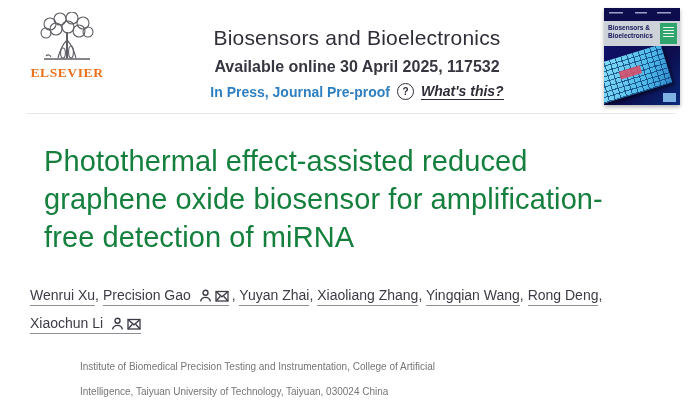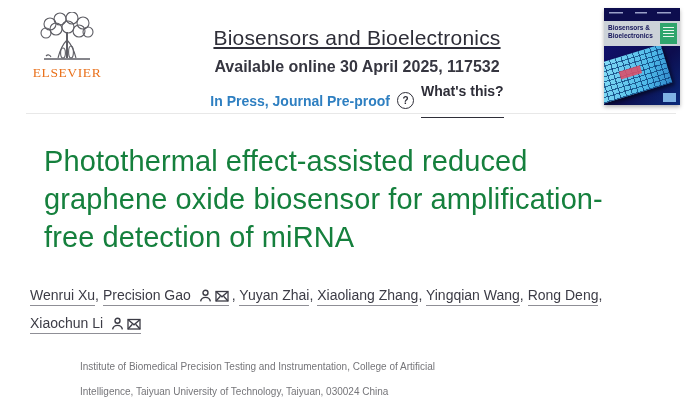--- a/index.html
+++ b/index.html
@@ -23,37 +23,36 @@
     width:86px;
     flex:0 0 auto;
     text-align:center;
     padding-top:4px;
     cursor:pointer;
   }
   .logo-tree{display:block;margin:0 auto;}
   .logo-wordmark{
     margin-top:1px;
     font-family:"Liberation Serif", serif;
-    font-weight:400;
+    font-weight:700;
     font-size:13.5px;
     letter-spacing:0.6px;
     color:#e9711c;
   }
   .head-center{
     flex:1 1 auto;
     text-align:center;
     padding-top:18px;
   }
   .journal-title{
     font-size:21px;
     font-weight:500;
     color:#2e2e38;
     letter-spacing:0.2px;
     cursor:pointer;
-    text-decoration:underline;
   }
   .avail-line{
     margin-top:8px;
     font-size:16px;
     font-weight:600;
     color:#363640;
   }
   .press-row{
     margin-top:7px;
     font-size:14px;
@@ -77,22 +76,23 @@
     border-radius:50%;
     font-size:10px;
     font-weight:700;
     color:#2e2e38;
     cursor:pointer;
   }
   .whats-this{
     color:#2e2e38;
     font-weight:600;
     border-bottom:1.2px solid #2e2e38;
-    padding-bottom:18px;
-    cursor:pointer;
+    padding-bottom:0;
+    cursor:pointer;
+    font-style:italic;
   }
 
   
   .cover{
     flex:0 0 auto;
     width:76px;height:97px;
     margin-right:8px;
     background:#0d0d4e;
     box-shadow:0 2px 4px rgba(0,0,0,0.3);
     position:relative;

